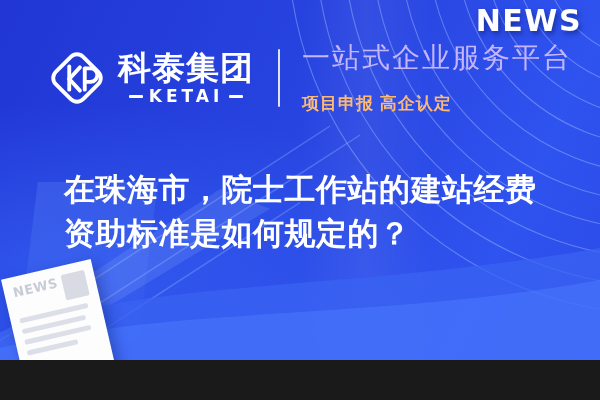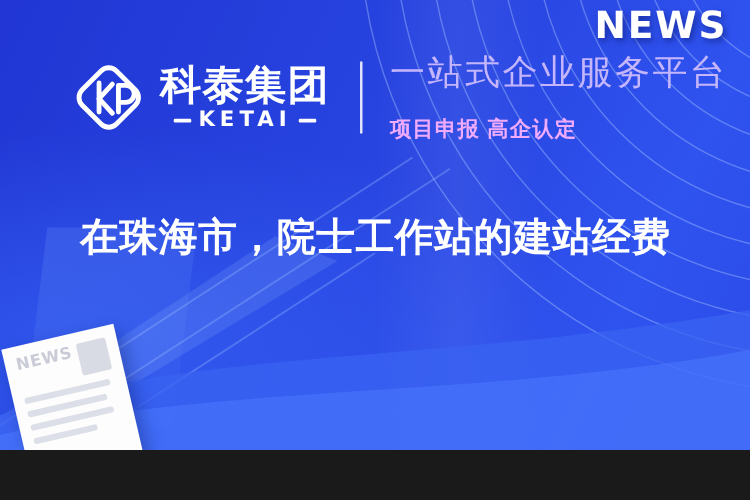--- a/index.html
+++ b/index.html
@@ -88,21 +88,21 @@
     color: #ffffff;
     text-shadow: 2px 3px 5px rgba(10,25,110,0.55);
     line-height: 1;
     font-family: "DejaVu Sans", sans-serif;
   }
 
   
   .header {
     position: absolute;
     top: 40px;
-    left: 56px;
+    left: 46px;
     right: 40px;
     height: 76px;
     display: flex;
     align-items: center;
   }
 
   .logo {
     display: flex;
     align-items: center;
     flex: 0 0 auto;
@@ -168,21 +168,21 @@
   .tagline-main {
     font-size: 28px;
     color: #c4b5fd;
     letter-spacing: 2px;
     line-height: 1.18;
     white-space: nowrap;
   }
   .tagline-sub {
     font-size: 17px;
     font-weight: bold;
-    color: #f0abfc;
+    color: #fdba74;
     letter-spacing: 1px;
     line-height: 1.3;
     margin-top: 19px;
     white-space: nowrap;
   }
 
   
   .headline {
     position: absolute;
     left: 64px;
@@ -325,20 +325,21 @@
     <div class="divider"></div>
 
     <div class="tagline">
       <div class="tagline-main">一站式企业服务平台</div>
       <div class="tagline-sub">项目申报 高企认定</div>
     </div>
   </div>
 
   <div class="headline">
     <div class="headline-line">在珠海市，院士工作站的建站经费</div>
+    <div class="headline-line">资助标准是如何规定的？</div>
   </div>
 
   <div class="paper">
     <div class="paper-top">
       <div class="paper-title">NEWS</div>
       <div class="paper-thumb"></div>
     </div>
     <div class="paper-lines">
       <div class="paper-line w95"></div>
       <div class="paper-line w88"></div>

